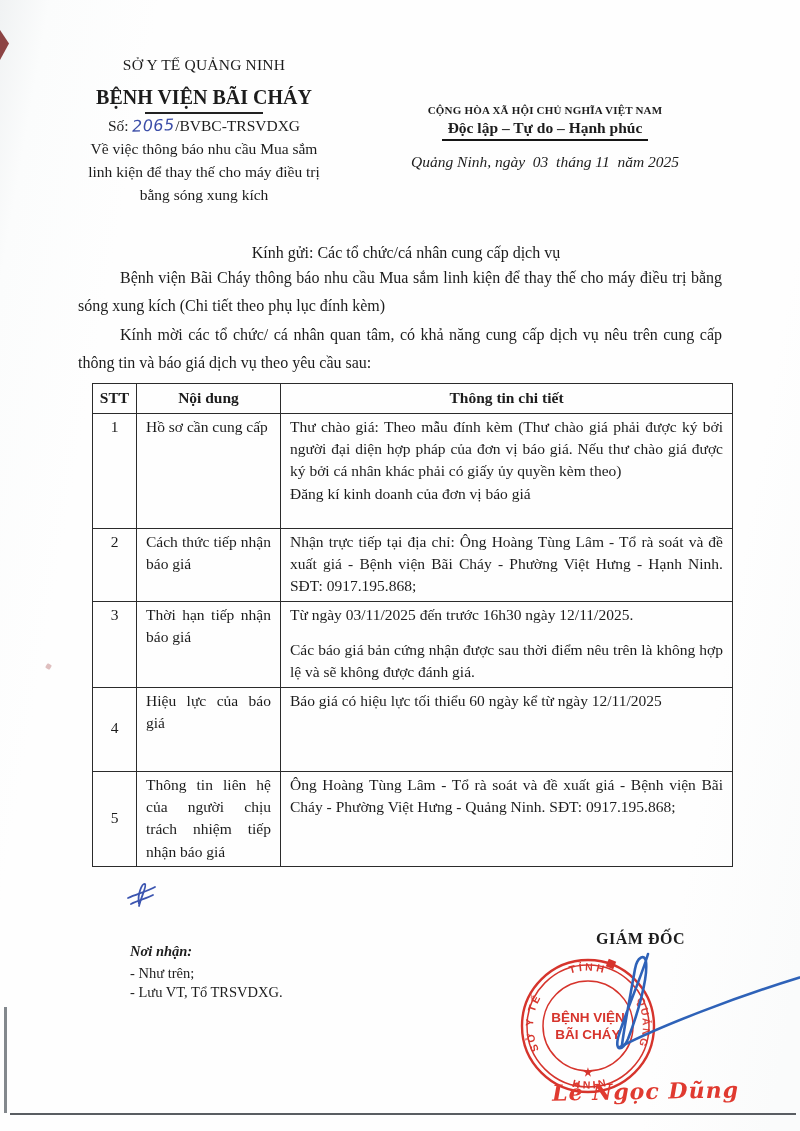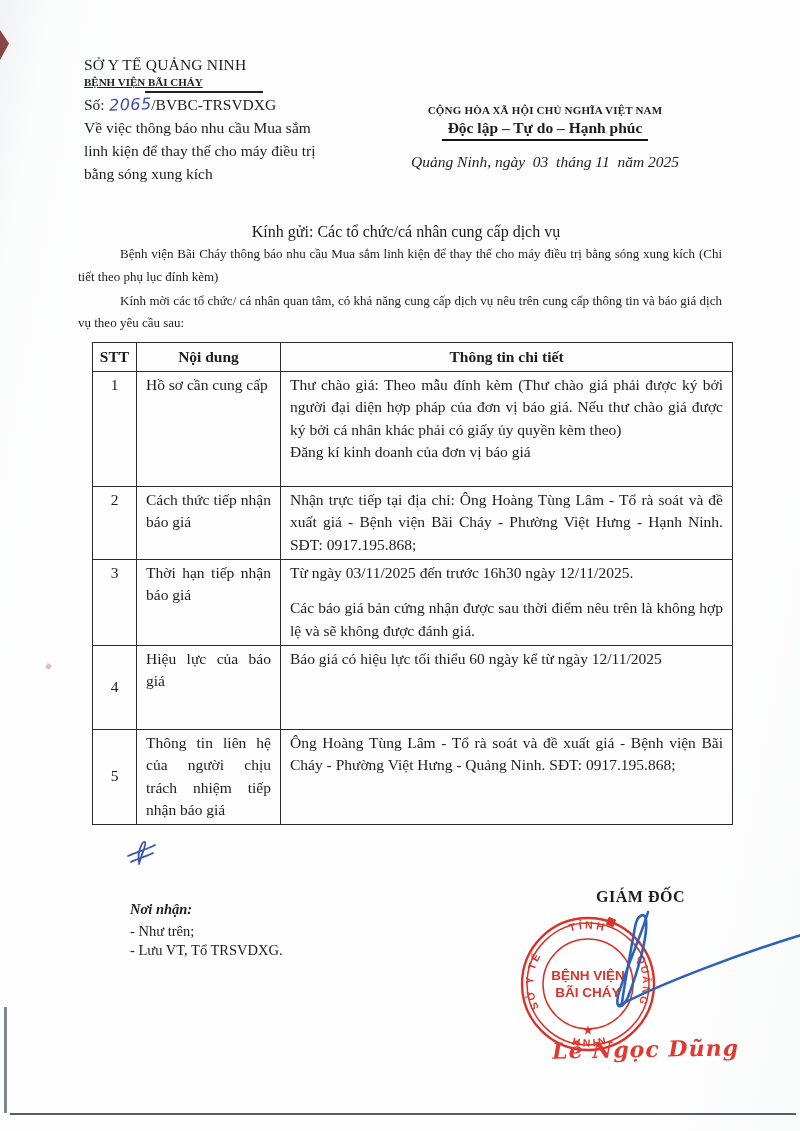--- a/index.html
+++ b/index.html
@@ -13,37 +13,37 @@
   }
   
   .art-topleft{position:absolute;left:0;top:30px;width:9px;height:30px;background:#7a2424;
     clip-path:polygon(0 0,100% 45%,0 100%);opacity:.85;}
   .art-leftline{position:absolute;left:4px;top:1007px;width:3px;height:106px;background:#646a70;opacity:.8;}
   .art-bottomline{position:absolute;left:10px;top:1113px;width:786px;height:2px;background:#3c4146;opacity:.85;}
   .art-speck{position:absolute;left:46px;top:664px;width:5px;height:5px;border-radius:1px;
     background:#c58a8a;opacity:.55;transform:rotate(30deg);}
   
   .letterhead{display:flex;padding:56px 60px 0 84px;}
-  .lh-left{width:240px;flex:none;}
+  .lh-left{width:240px;text-align:center;flex:none;}
   .lh-dept{font-size:15.5px;letter-spacing:.2px;}
-  .lh-org{font-size:11px;font-weight:bold;margin-top:2px;text-decoration:underline;}
+  .lh-org{font-size:20px;font-weight:bold;margin-top:12px;}
   .lh-org-rule{width:118px;height:1.6px;background:#222;margin:3px auto 2px auto;}
   .lh-number{font-size:15.5px;}
   .hand-blue{font-family:"DejaVu Sans",sans-serif;font-style:italic;color:#3c4ea8;
     font-size:16px;letter-spacing:.5px;display:inline-block;transform:rotate(-2deg);}
   .lh-subject{font-size:15.5px;line-height:1.5;margin-top:2px;}
   .lh-right{flex:1;text-align:center;padding-left:26px;}
   .motto1{font-size:11px;font-weight:bold;letter-spacing:.2px;margin-top:48px;}
   .motto2{display:inline-block;font-size:15.5px;font-weight:bold;border-bottom:2px solid #151515;
     padding:0 6px 2px 6px;margin-top:3px;}
   .place-date{font-style:italic;font-size:15.5px;margin-top:12px;white-space:pre;}
   
   .body-area{padding:0 66px 0 78px;}
   .salutation{text-align:center;font-size:16px;margin-top:38px;}
-  .para{font-size:13px;line-height:1.72;text-align:justify;text-indent:42px;margin:2px 12px 0 0;}
+  .para{font-size:16px;line-height:1.72;text-align:justify;text-indent:42px;margin:2px 12px 0 0;}
   
   table.doc{border-collapse:collapse;margin:7px 0 0 14px;width:640px;table-layout:fixed;padding-left:32px;}
   table.doc th,table.doc td{border:1.6px solid #2b2b2b;padding:2px 9px 3px 9px;
     font-size:15.5px;line-height:1.44;vertical-align:top;}
   table.doc th{font-weight:bold;text-align:center;padding:3px 4px;}
   col.c-stt{width:44px;}col.c-topic{width:144px;}col.c-det{width:452px;}
   td.stt{text-align:center;}
   tr.r1{height:115px;}tr.r2{height:70px;}tr.r3{height:80px;}tr.r4{height:84px;}tr.r5{height:76px;}
   tr.r4 td.stt,tr.r5 td.stt{vertical-align:middle;}
   td.topic{text-align:justify;}

